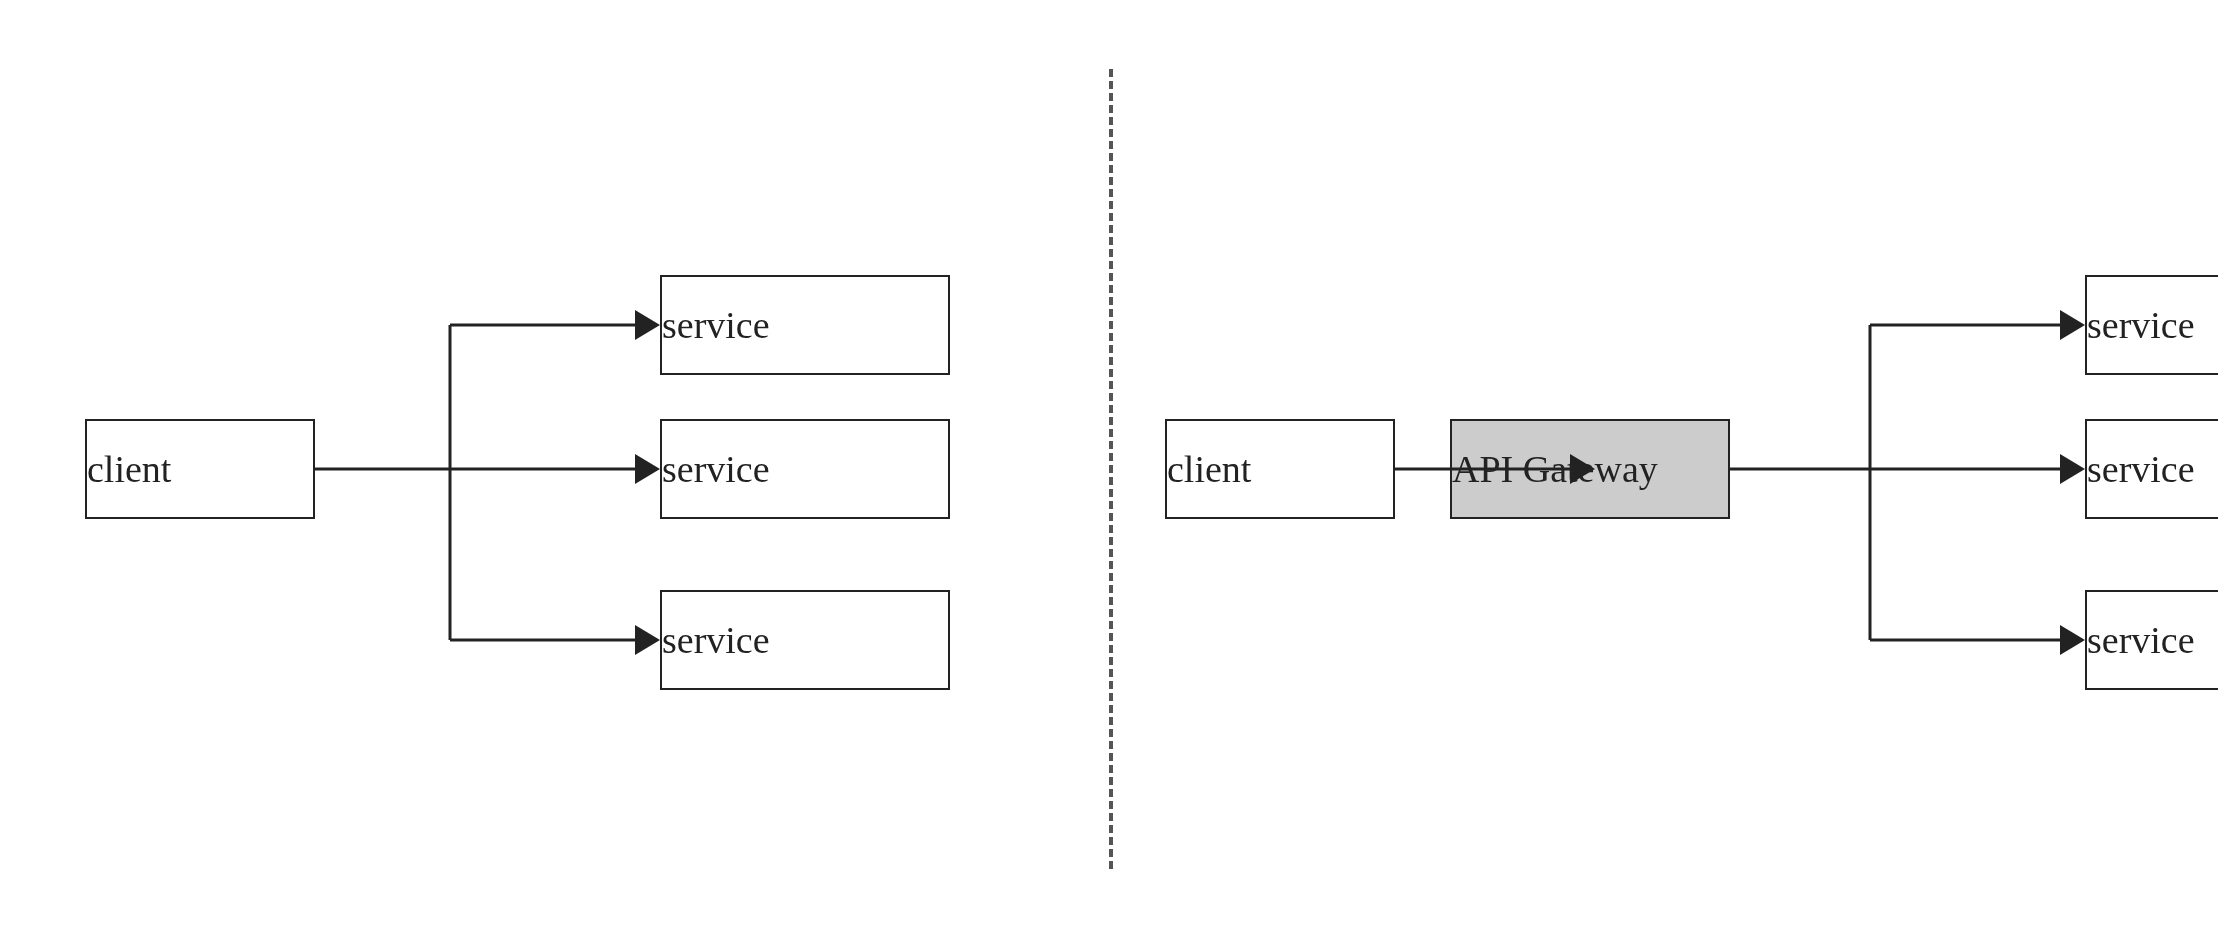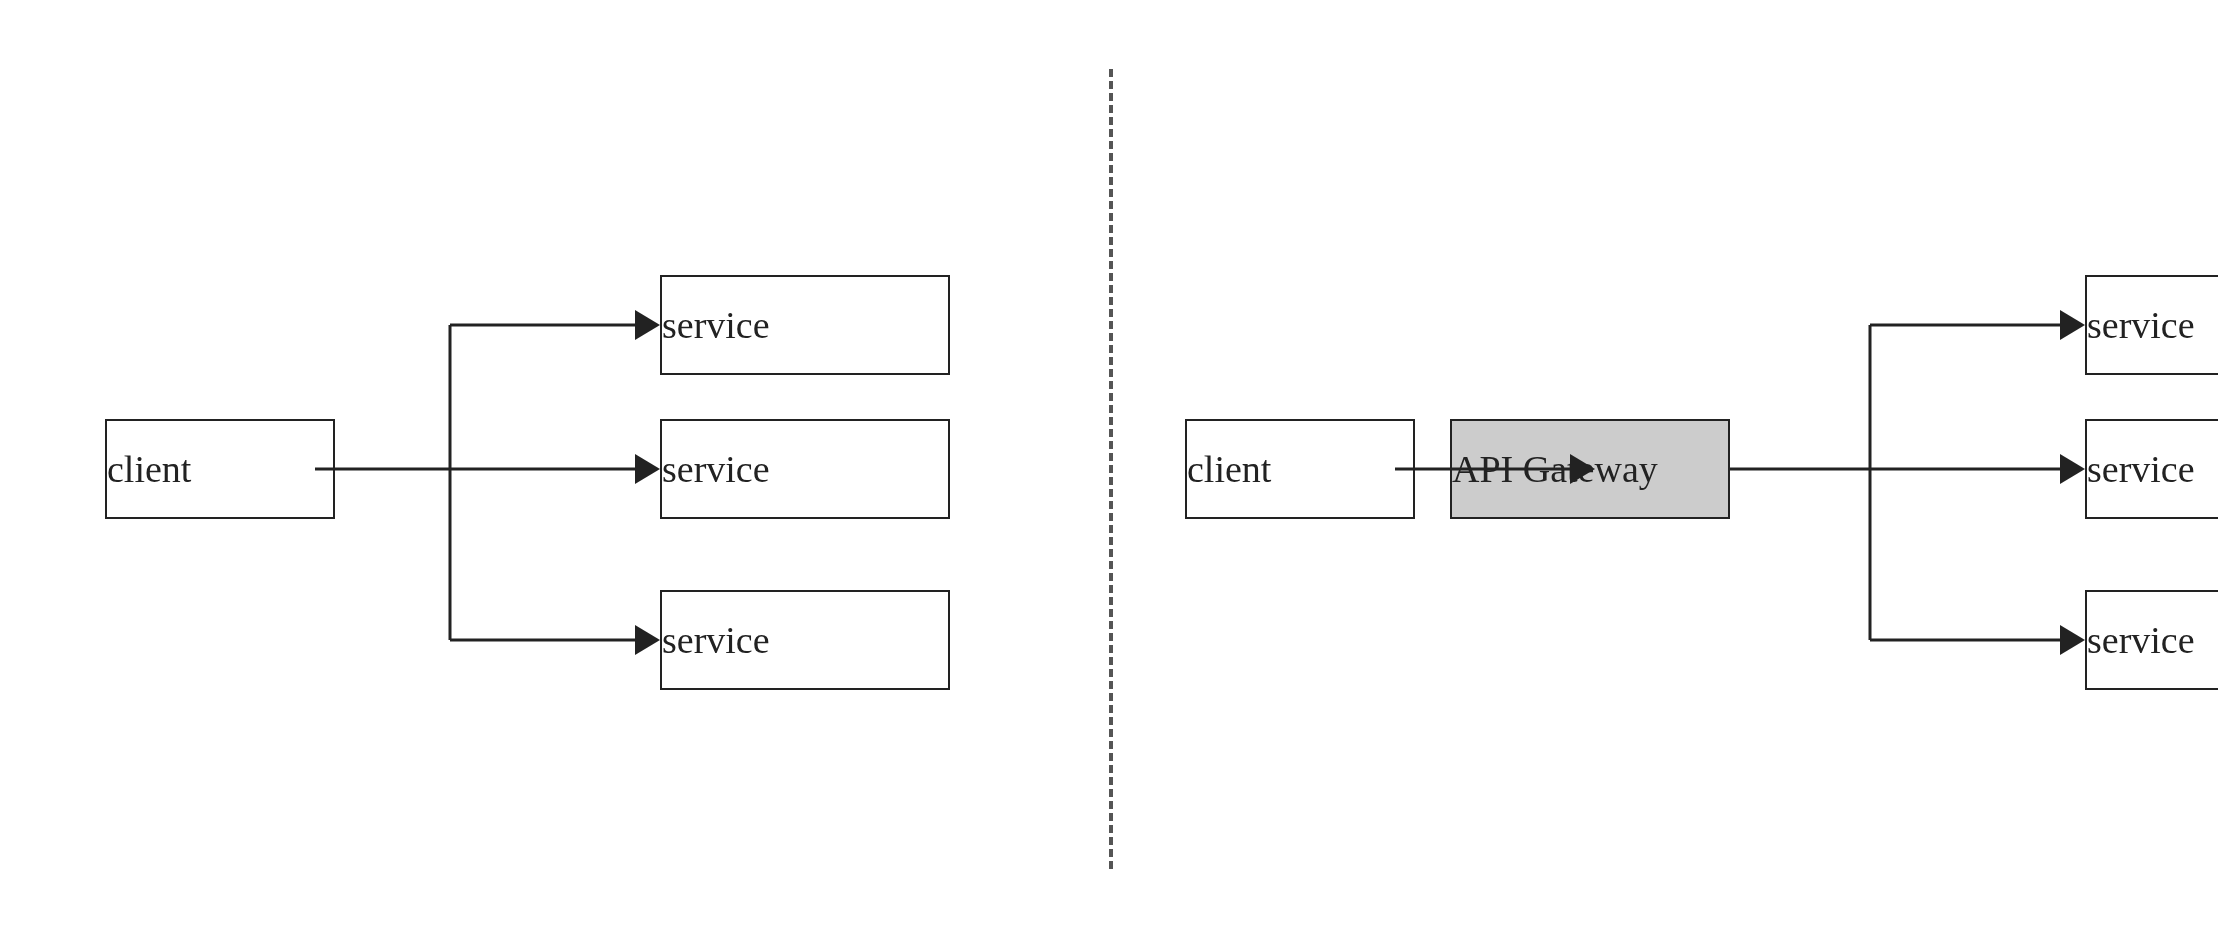--- a/index.html
+++ b/index.html
@@ -30,21 +30,20 @@
       align-items: center;
       justify-content: flex-start;
       font-size: 38px;
       font-weight: 400;
       color: #222;
       position: absolute;
     }
     .box-client {
       width: 230px;
       height: 100px;
-      margin-left: 20px;
     }
     .box-service {
       width: 290px;
       height: 100px;
     }
     .box-gateway {
       width: 280px;
       height: 100px;
       background: #cccccc;
     }

